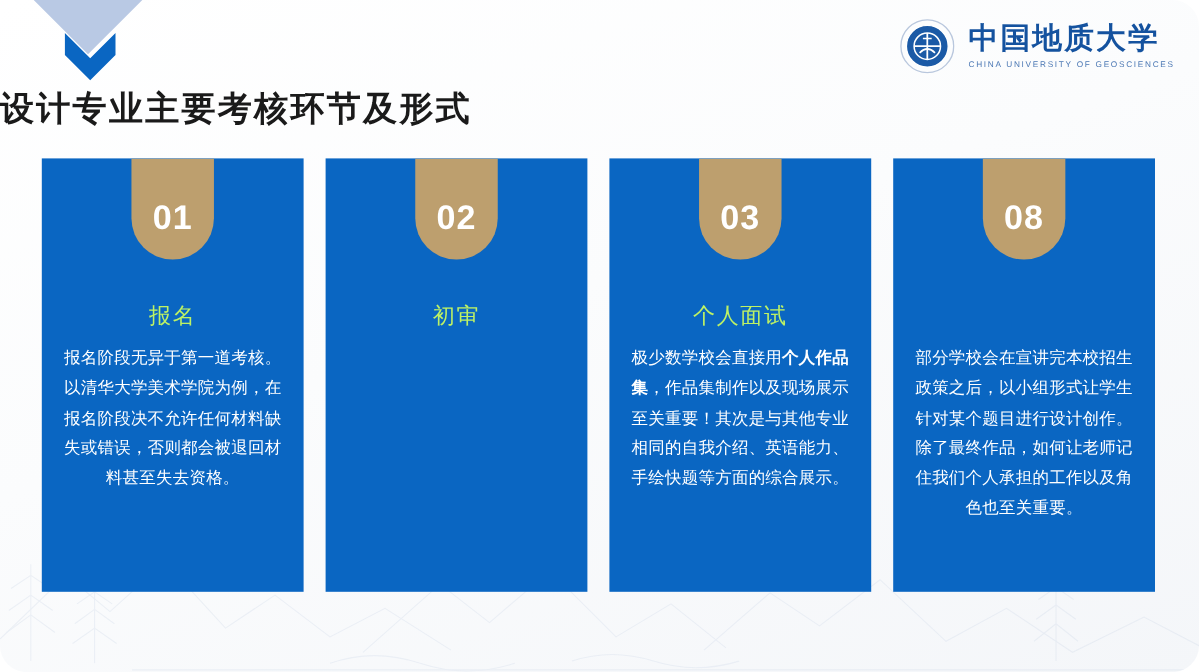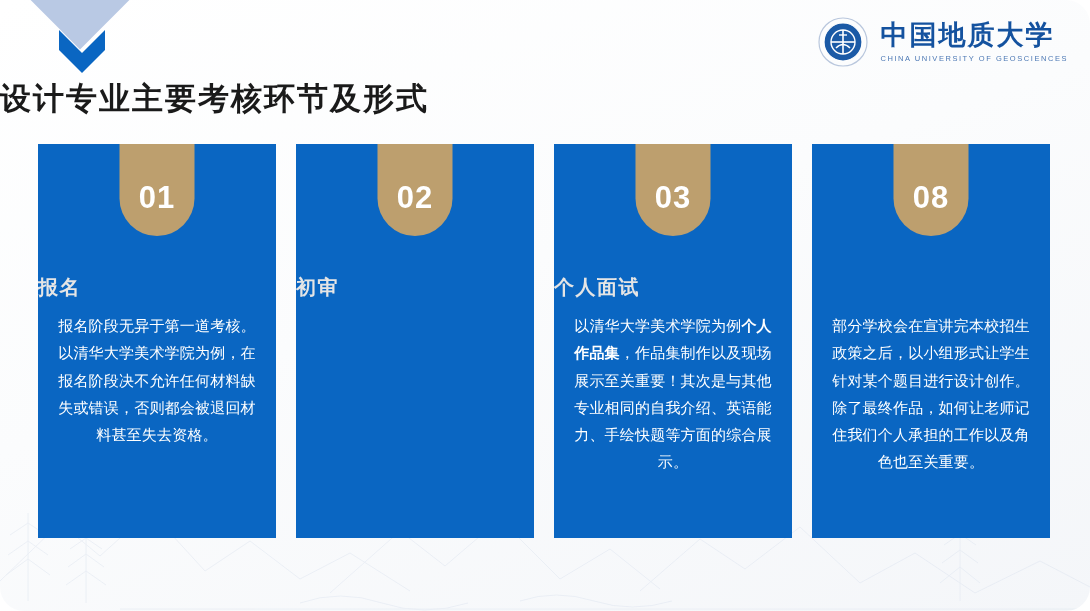--- a/index.html
+++ b/index.html
@@ -62,22 +62,22 @@
     position:absolute;top:0;left:50%;transform:translateX(-50%);
     width:75px;height:92px;background:#bd9f6e;
     border-bottom-left-radius:38px;border-bottom-right-radius:38px;
     display:flex;align-items:center;justify-content:center;
   }
   .badge-num{
     font-size:31px;font-weight:700;color:#ffffff;letter-spacing:1px;
     margin-top:16px;
   }
   .card-title{
-    position:absolute;top:130px;left:0;width:100%;
-    font-size:20px;font-weight:700;color:#e5e5e5;letter-spacing:1.5px;
+    position:absolute;top:130px;left:0;width:100%;text-align:center;
+    font-size:20px;font-weight:400;color:#bef264;letter-spacing:1.5px;
   }
   .card-body{
     position:absolute;top:168px;left:18px;right:18px;
     text-align:center;color:#ffffff;font-size:15px;line-height:1.82;
     letter-spacing:.2px;
   }
   .card-body b{font-weight:700;}
 </style>
 </head>
 <body>
@@ -137,21 +137,21 @@
         <span class="badge-num">02</span>
       </div>
       <div class="card-title">初审</div>
     </div>
 
     <div class="card">
       <div class="badge">
         <span class="badge-num">03</span>
       </div>
       <div class="card-title">个人面试</div>
-      <div class="card-body"><span>以清华大学美术学院为例</span><b>个人作品集</b><span>，作品集制作以及现场展示至关重要！其次是与其他专业相同的自我介绍、英语能力、手绘快题等方面的综合展示。</span></div>
+      <div class="card-body"><span>极少数学校会直接用</span><b>个人作品集</b><span>，作品集制作以及现场展示至关重要！其次是与其他专业相同的自我介绍、英语能力、手绘快题等方面的综合展示。</span></div>
     </div>
 
     <div class="card">
       <div class="badge">
         <span class="badge-num">08</span>
       </div>
       <div class="card-body"><span>部分学校会在宣讲完本校招生政策之后，以小组形式让学生针对某个题目进行设计创作。除了最终作品，如何让老师记住我们个人承担的工作以及角色也至关重要。</span><b></b><span></span></div>
     </div>
 
   </div>

